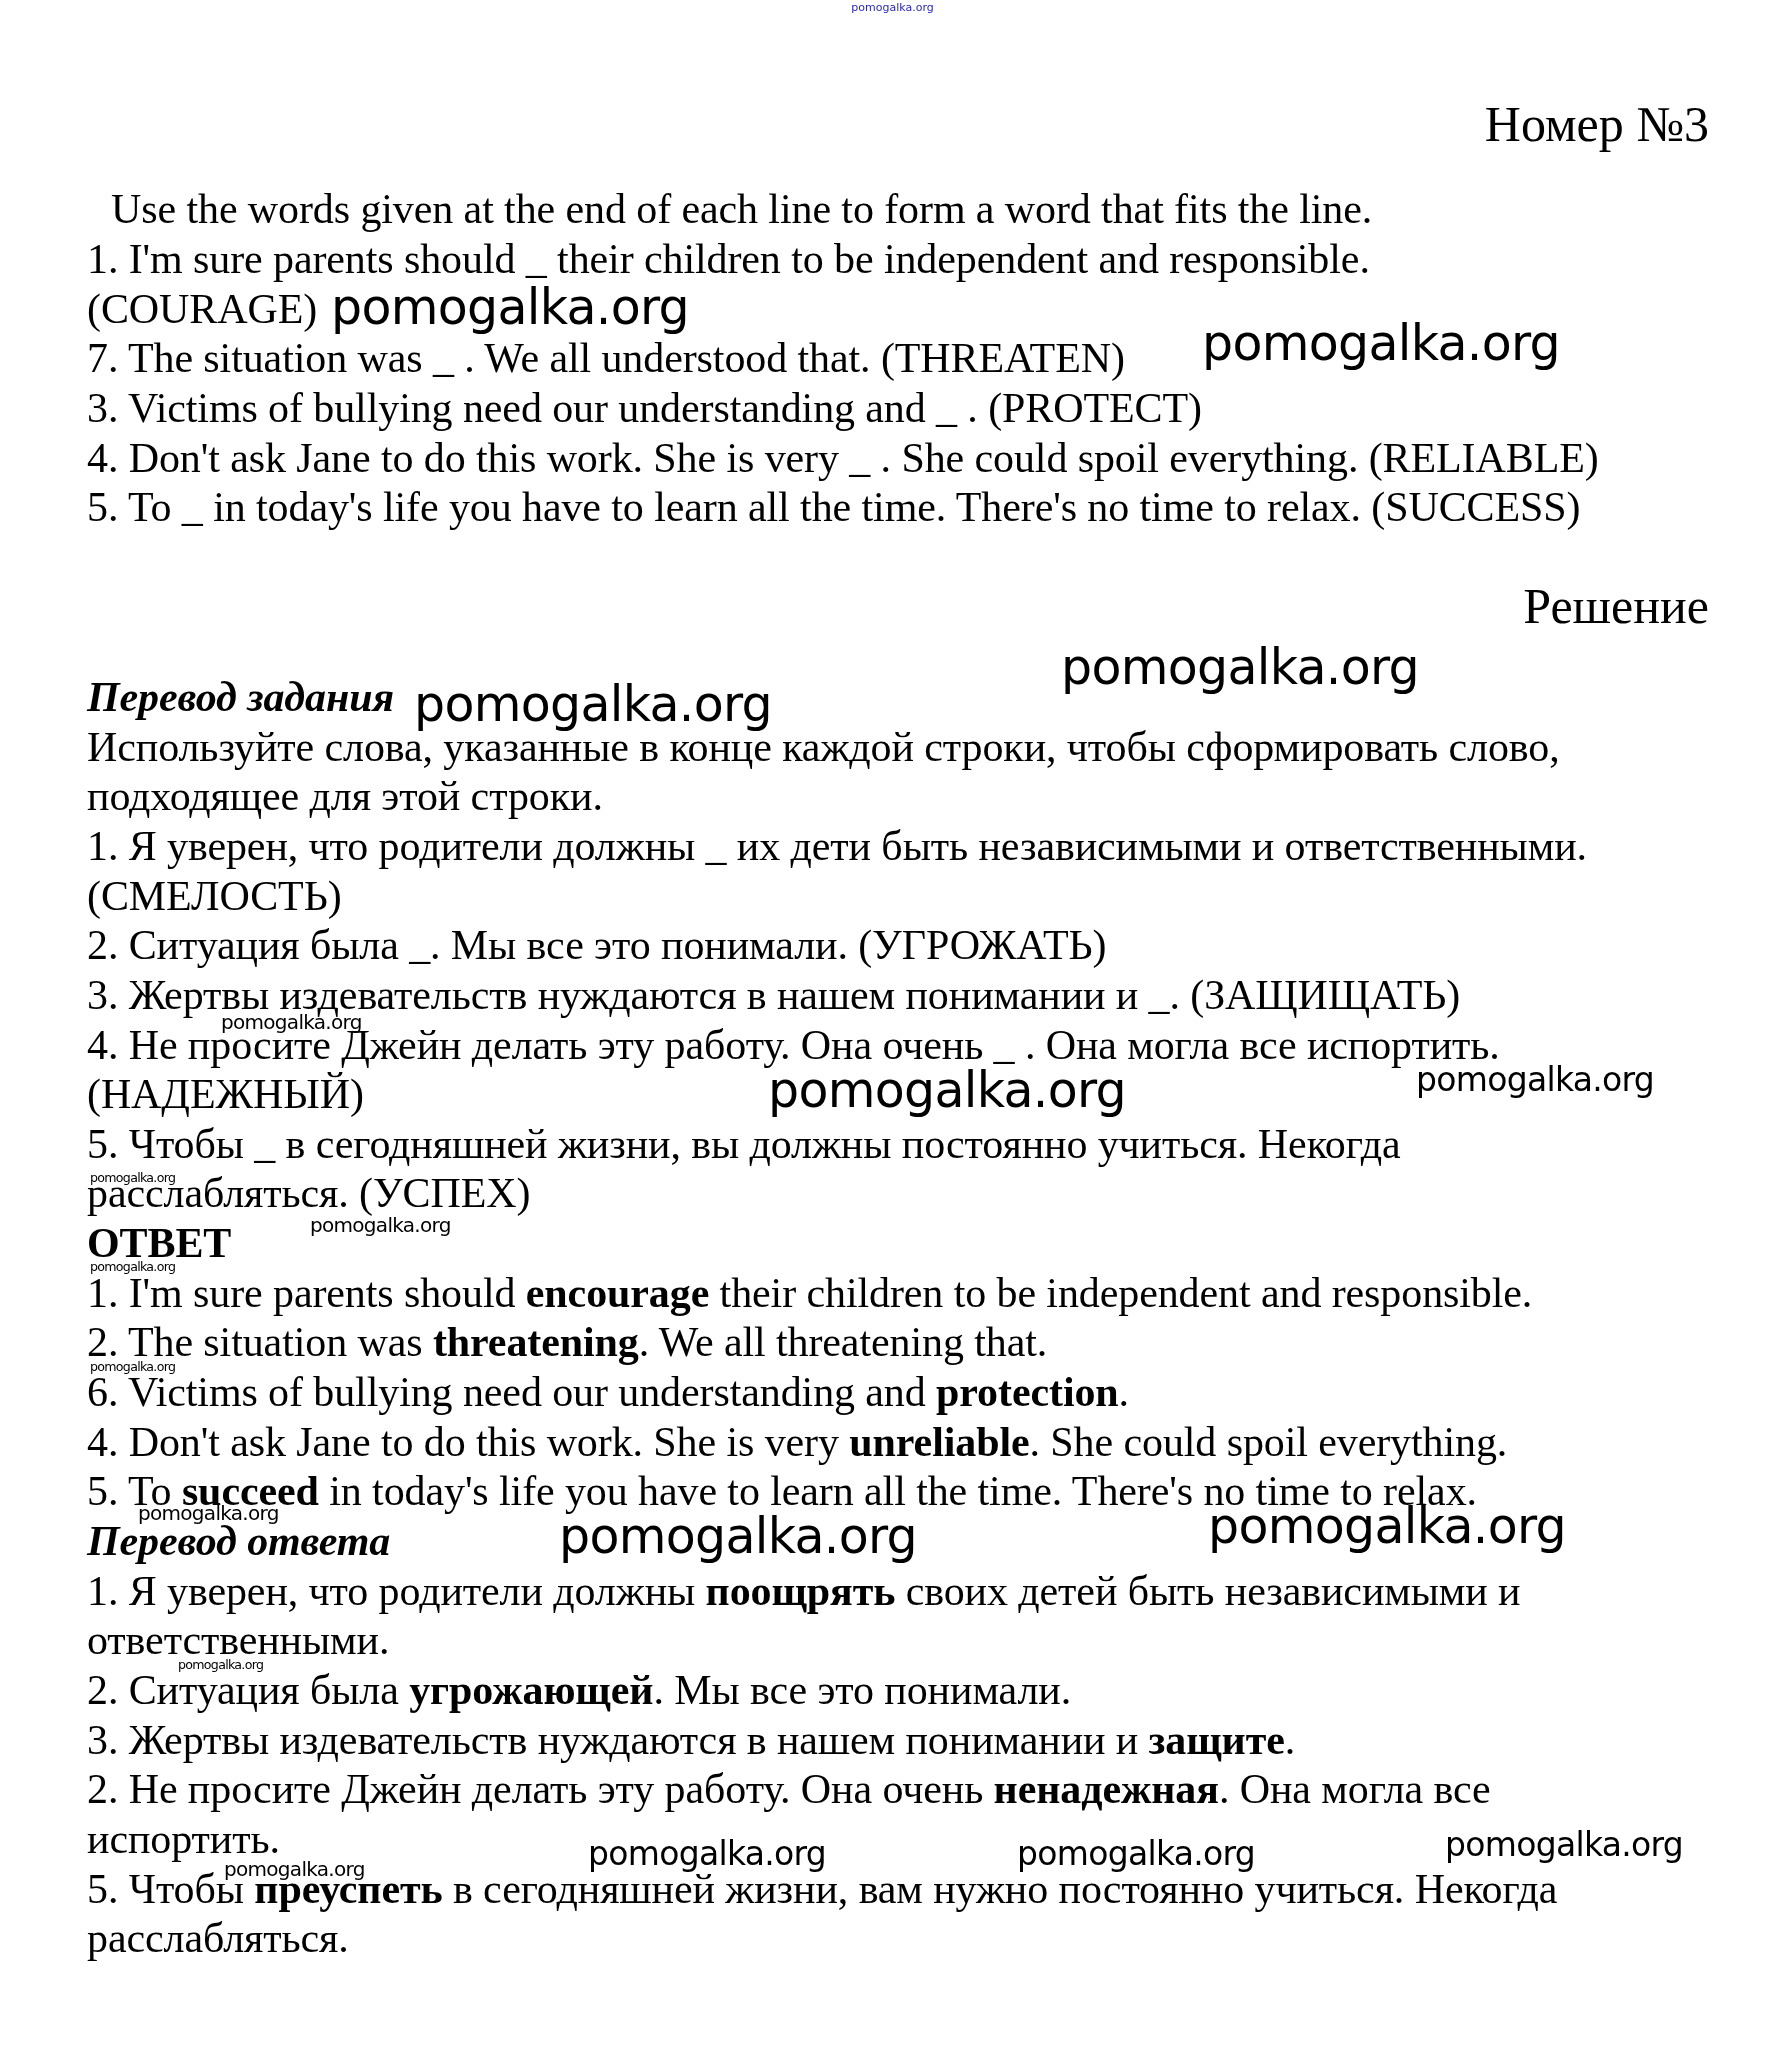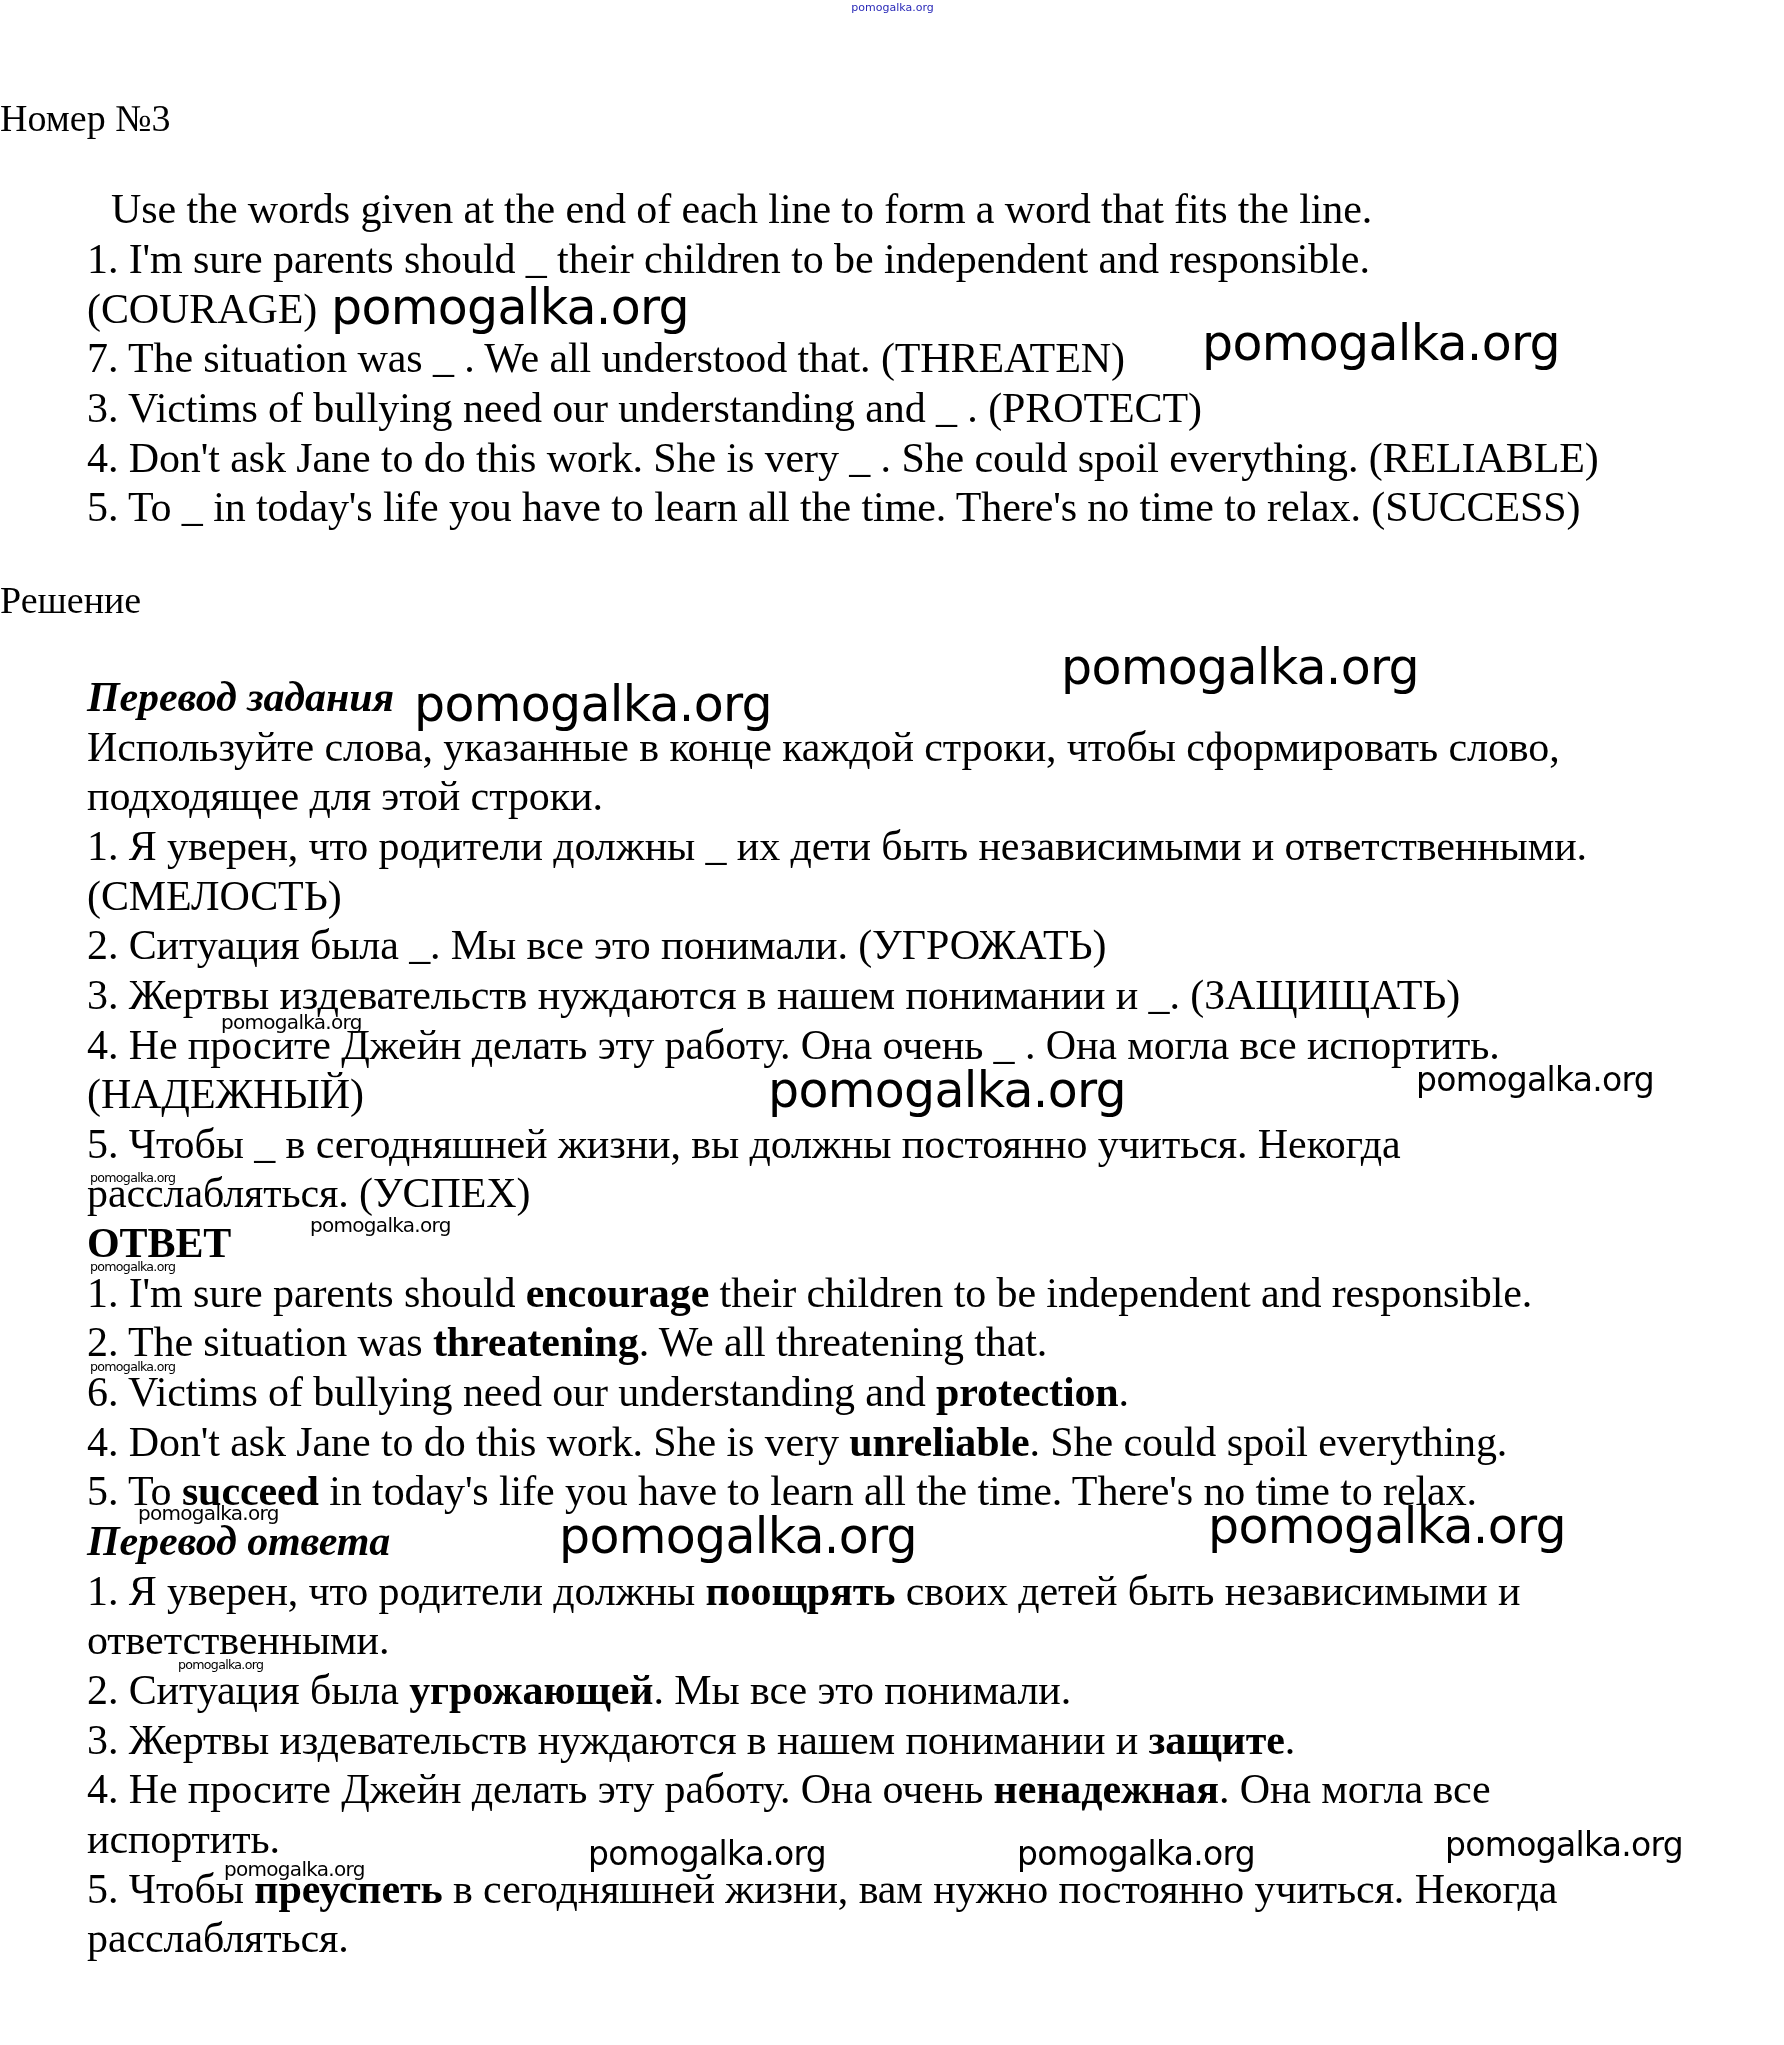--- a/index.html
+++ b/index.html
@@ -1,19 +1,19 @@
 <!DOCTYPE html>
 <html style="font-size:12px"><head>
 <meta charset="utf-8">
 <style>
   html, body { margin: 0; padding: 0; background: #ffffff; }
   body { width: 1785px; height: 2046px; position: relative; overflow: hidden;
          font-family: "Liberation Serif", "DejaVu Serif", serif; color: #000; }
   .ln { position: absolute; left: 87px; font-size: 42px; line-height: 1; white-space: nowrap; letter-spacing: -0.1px; }
-  .ctr { position: absolute; left: 0; width: 1709px; text-align: left; font-size: 38px; line-height: 1; }
+  .ctr { position: absolute; left: 0; width: 1709px; text-align: right; font-size: 50px; line-height: 1; }
   .it { font-style: italic; font-weight: bold; }
   .b { font-weight: bold; }
   .wm { position: absolute; font-family: "DejaVu Sans", "Liberation Sans", sans-serif; color: #000; white-space: nowrap; line-height: 1; letter-spacing: -0.7px; }
   .wm-lg { font-size: 49px; }
   .wm-md { font-size: 33px; }
   .wm-sm { font-size: 20px; }
   .wm-xs { font-size: 12.6px; }
   .topurl { position: absolute; top: 1.5px; left: 0; width: 1785px; text-align: center;
             font-family: "DejaVu Sans", sans-serif; font-size: 11px; color: #2a2ab8; line-height: 1; }
 </style>
@@ -51,21 +51,21 @@
 <div class="ln" style="top:1321px;"><span>2. The situation was </span><span class="b">threatening</span><span>. We all threatening that.</span></div>
 <div class="ln" style="top:1371px;"><span>6. Victims of bullying need our understanding and </span><span class="b">protection</span><span>.</span></div>
 <div class="ln" style="top:1421px;"><span>4. Don't ask Jane to do this work. She is very </span><span class="b">unreliable</span><span>. She could spoil everything.</span></div>
 <div class="ln" style="top:1470px;"><span>5. To </span><span class="b">succeed</span><span> in today's life you have to learn all the time. There's no time to relax.</span></div>
 
 <div class="ln it" style="top:1520px;">Перевод ответа</div>
 <div class="ln" style="top:1570px;text-align:right;"><span>1. Я уверен, что родители должны </span><span class="b">поощрять</span><span> своих детей быть независимыми и</span></div>
 <div class="ln" style="top:1619px;">ответственными.</div>
 <div class="ln" style="top:1669px;"><span>2. Ситуация была </span><span class="b">угрожающей</span><span>. Мы все это понимали.</span></div>
 <div class="ln" style="top:1719px;"><span>3. Жертвы издевательств нуждаются в нашем понимании и </span><span class="b">защите</span><span>.</span></div>
-<div class="ln" style="top:1768px;"><span>4. Не просите Джейн делать эту работу. Она очень </span><span class="b">ненадежная</span><span>. Она могла все</span></div>
+<div class="ln" style="top:1768px;"><span>2. Не просите Джейн делать эту работу. Она очень </span><span class="b">ненадежная</span><span>. Она могла все</span></div>
 <div class="ln" style="top:1818px;">испортить.</div>
 <div class="ln" style="top:1868px;"><span>5. Чтобы </span><span class="b">преуспеть</span><span> в сегодняшней жизни, вам нужно постоянно учиться. Некогда</span></div>
 <div class="ln" style="top:1917px;">расслабляться.</div>
 
 <div class="wm wm-lg" style="left:331px; top:283px;">pomogalka.org</div>
 <div class="wm wm-lg" style="left:1202px; top:319px;">pomogalka.org</div>
 <div class="wm wm-lg" style="left:1061px; top:643px;">pomogalka.org</div>
 <div class="wm wm-lg" style="left:414px; top:680px;">pomogalka.org</div>
 <div class="wm wm-sm" style="left:221px; top:1012px;">pomogalka.org</div>
 <div class="wm wm-lg" style="left:768px; top:1066px;">pomogalka.org</div>

